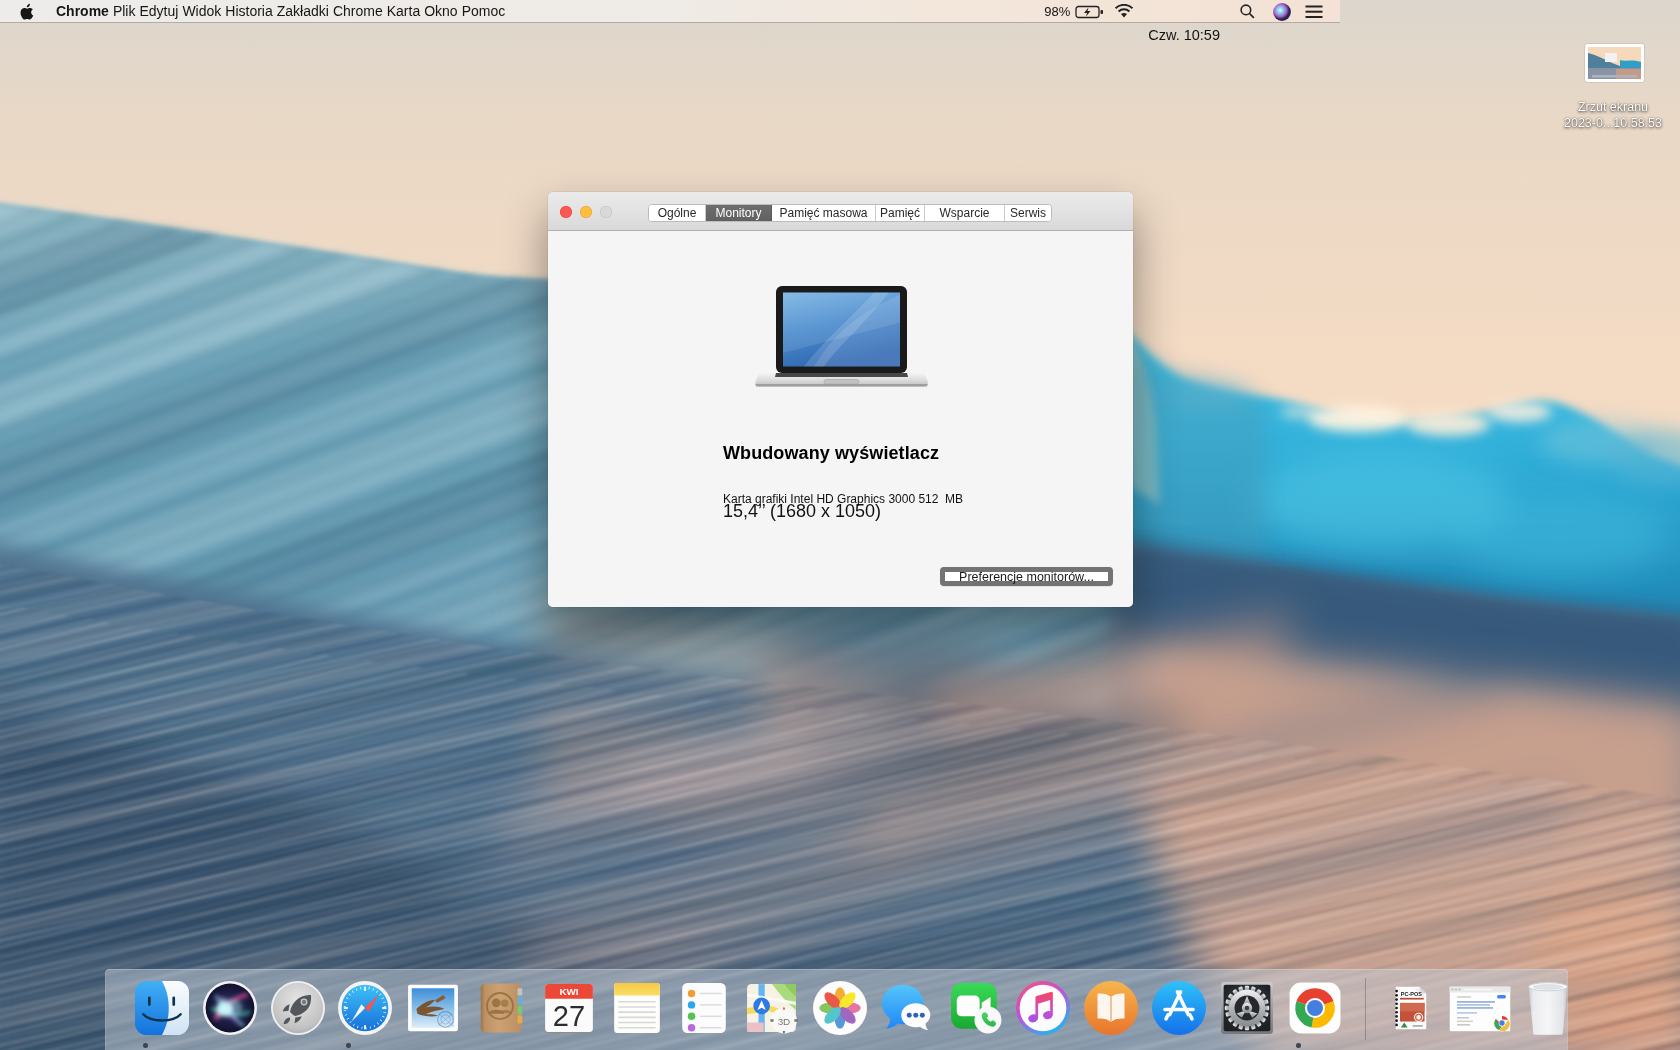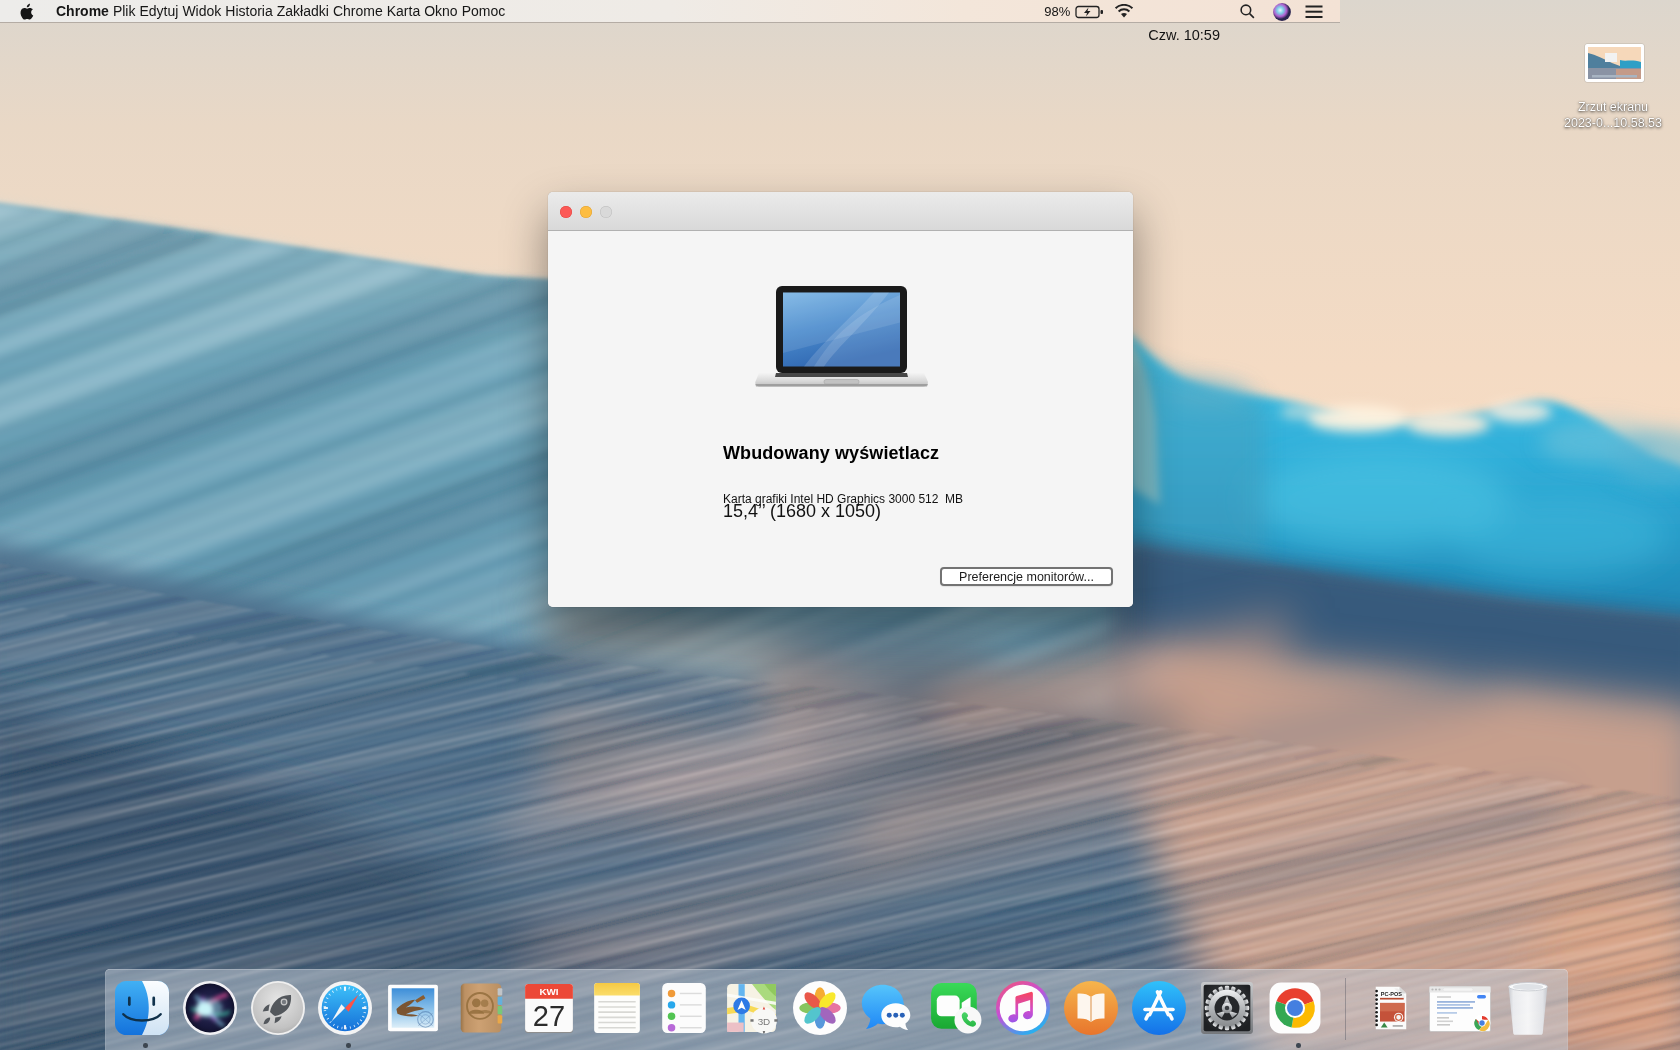--- a/index.html
+++ b/index.html
@@ -40,25 +40,25 @@
     font-size:12px; color:#282828; border:1px solid #bcbcbc; border-radius:4px; overflow:hidden; background:#fff;}
   #tabs .tab { display:flex; align-items:center; justify-content:center; border-right:1px solid #c9c9c9; background:#fff; }
   #tabs .tab:last-child { border-right:none; }
   #tabs .tab.sel { background:linear-gradient(#6e6e6e,#616161); color:#fff; border-right-color:#5a5a5a;}
   #winbody { position:absolute; left:0; top:40px; width:100%; height:375px; background:#f5f5f5; border-radius:0 0 5px 5px; }
   #mac { position:absolute; left:206px; top:53px; }
   .h1 { position:absolute; left:175px; top:211px; font-size:18px; font-weight:bold; color:#000000; letter-spacing:0.1px;}
   .l1 { position:absolute; left:175px; top:238px; font-size:18px; color:#111;margin-top:31px; }
   .l2 { position:absolute; left:175px; top:259.5px; font-size:12px; color:#111; }
   #prefbtn { position:absolute; left:392px; top:335px; width:173px; height:19px; background:#fff;
-    border:2px solid #737373; border-radius:4px; font-size:12.5px; color:#1c1c1c;
+    border:5px solid #737373; border-radius:4px; font-size:12.5px; color:#1c1c1c;
     display:flex; align-items:center; justify-content:center; box-shadow:0 0.5px 1px rgba(0,0,0,.08);}
 
   
-  #dock { position:absolute; left:105px; top:969px; width:1463px; height:81px; padding-left:10px;
+  #dock { position:absolute; left:105px; top:969px; width:1463px; height:81px; padding-left:30px;
     background:rgba(192,201,212,.52); border-radius:5px 5px 0 0;
     box-shadow:inset 0 0.5px 0 rgba(255,255,255,.45), inset 0.5px 0 0 rgba(255,255,255,.2), inset -0.5px 0 0 rgba(255,255,255,.2);
     display:flex; align-items:flex-start; z-index:28; }
   .dicon { width:54px; height:54px; margin-top:12px; margin-right:13.8px; position:relative; flex:none;}
   .dsep { width:1px; height:62px; margin:9px 10px 0 10px; background:rgba(40,50,65,.30); flex:none;}
 </style>
 </head>
 <body>
 
 <svg id="wall" viewBox="0 0 1680 1050" preserveAspectRatio="none">
@@ -273,20 +273,28 @@
     </svg>
   </div>
 </div>
 <div id="shotlabel">Zrzut ekranu<br>2023-0...10.58.53</div>
 
 <div id="win">
   <div id="titlebar">
     <div class="tl r"></div>
       <div class="tl y"></div>
       <div class="tl g"></div>
+    <div id="tabs">
+      <div class="tab" style="width:57px;">Ogólne</div>
+      <div class="tab sel" style="width:66px;">Monitory</div>
+      <div class="tab" style="width:104px;">Pamięć masowa</div>
+      <div class="tab" style="width:49px;">Pamięć</div>
+      <div class="tab" style="width:80px;">Wsparcie</div>
+      <div class="tab" style="width:46px;">Serwis</div>
+    </div>
   </div>
   <div id="winbody">
     <svg id="mac" width="175" height="112" viewBox="0 0 175 112">
       <defs>
         <linearGradient id="lcd" x1="0" y1="0" x2="0.35" y2="1">
           <stop offset="0" stop-color="#79b4e4"></stop>
           <stop offset="0.5" stop-color="#4a8bcd"></stop>
           <stop offset="1" stop-color="#3168b2"></stop>
         </linearGradient>
         <linearGradient id="deck" x1="0" y1="0" x2="0" y2="1">

